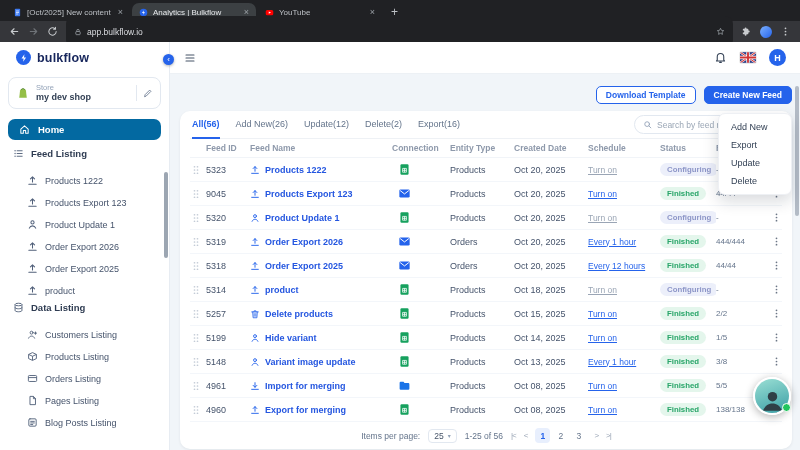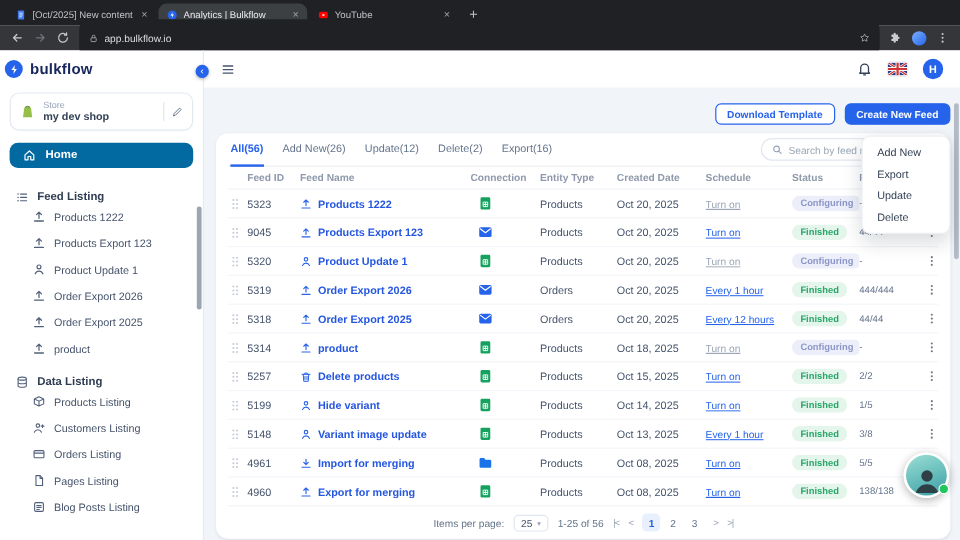--- a/index.html
+++ b/index.html
@@ -23,34 +23,34 @@
 .tbi.dim{color:#6f7378}
 .urlbar{flex:1;height:15px;background:#202124;border-radius:8px;display:flex;align-items:center;gap:5px;padding:16px 8px;min-width:0}
 .lock{width:8px;height:8px;color:#9aa0a6;display:inline-flex;flex:none}
 .url{font-size:8.5px;color:#dadce0;flex:1;white-space:nowrap;overflow:hidden}
 .star{width:9px;height:9px;color:#9aa0a6;display:inline-flex;flex:none}
 .chrome-avatar{width:12px;height:12px;border-radius:50%;background:linear-gradient(135deg,#7cb1ff,#2563eb);flex:none}
 
 
 .app{position:absolute;top:42px;left:0;width:800px;height:408px;display:flex}
 .sidebar{width:170px;background:#fff;border-right:1px solid #e7ecf2;position:relative;flex:none;overflow:hidden}
-.brand{display:flex;align-items:center;gap:6px;padding:8px 4px 6px}
+.brand{display:flex;align-items:center;gap:6px;padding:8px 16px 6px}
 .logo{width:15px;height:15px;border-radius:50%;background:#2563eb;display:flex;align-items:center;justify-content:center;flex:none}
 .logo svg{width:10px;height:10px}
 .brand-text{font-size:12.5px;font-weight:700;color:#17265c;letter-spacing:.2px}
 .store-card{margin:6px 8px 0;border:1px solid #e2e8f0;border-radius:8px;padding:5px 7px;display:flex;align-items:center;gap:6px;background:#fff}
 .shopify{width:14px;height:14px;flex:none;display:inline-flex}
 .store-meta{display:flex;flex-direction:column;line-height:1.2;flex:1;min-width:0}
 .store-label{font-size:7.5px;color:#94a3b8}
 .store-name{font-size:9px;color:#334155;font-weight:700;white-space:nowrap}
 .vdiv{width:1px;height:16px;background:#e2e8f0;flex:none}
 .pencil{width:10px;height:10px;color:#64748b;display:inline-flex;flex:none}
 .home-btn{margin:10px 8px 8px;height:21px;border-radius:7px;background:#0369a1;color:#fff;display:flex;align-items:center;gap:8px;padding:0 11px;font-size:9.5px;font-weight:600}
 .home-btn .ic{width:11px;height:11px;color:#fff}
-.nav-sec{display:flex;align-items:flex-end;gap:7px;height:22px;padding:0 13px;font-size:9.5px;color:#2f3c52;font-weight:700}
+.nav-sec{display:flex;align-items:flex-start;gap:7px;height:22px;padding:0 13px;font-size:9.5px;color:#2f3c52;font-weight:700}
 .nav-item{display:flex;align-items:center;gap:7px;height:22px;padding:0 13px 0 27px;font-size:9px;color:#45536b;white-space:nowrap}
 .nic{width:11px;height:11px;color:#51607a;flex:none}
 .side-scroll{position:absolute;right:1px;top:130px;width:4px;height:86px;border-radius:2px;background:#9ca6b2}
 .collapse-dot{position:absolute;left:163px;top:12px;width:11px;height:11px;border-radius:50%;background:#2563eb;color:#fff;font-size:8px;display:flex;align-items:center;justify-content:center;z-index:30;box-shadow:0 1px 3px rgba(0,0,0,.3)}
 
 
 .main{flex:1;display:flex;flex-direction:column;min-width:0;position:relative}
 .main-header{height:32px;background:#fff;display:flex;align-items:center;gap:13px;padding:0 14px;border-bottom:1px solid #edf1f5}
 .hamb{width:12px;height:12px;color:#475569;display:inline-flex}
 .mh-spacer{flex:1}
@@ -294,34 +294,34 @@
    <span class="ic nic">
               <svg viewBox="0 0 24 24" fill="none" stroke="currentColor" stroke-width="2">
                 <ellipse cx="12" cy="5.5" rx="7.5" ry="2.8"></ellipse>
                 <path d="M4.5 5.5v13c0 1.6 3.4 2.8 7.5 2.8s7.5-1.2 7.5-2.8v-13M4.5 12c0 1.6 3.4 2.8 7.5 2.8s7.5-1.2 7.5-2.8"></path>
               </svg>
             </span>
    <span>Data Listing</span>
  </div>
  <div class="nav-item">
    <span class="ic nic">
-              <svg viewBox="0 0 24 24" fill="none" stroke="currentColor" stroke-width="2" stroke-linejoin="round">
-                <path d="M3.5 7.5L12 3.5l8.5 4v9l-8.5 4-8.5-4zM3.5 7.5L12 11.5l8.5-4M12 11.5V20"></path>
-              </svg>
-            </span>
-   <span>Products Listing</span>
- </div>
- <div class="nav-item">
-   <span class="ic nic">
               <svg viewBox="0 0 24 24" fill="none" stroke="currentColor" stroke-width="2" stroke-linecap="round">
                 <circle cx="10" cy="8" r="3.2"></circle>
                 <path d="M3.5 20c1.3-3 3.6-4.5 6.5-4.5s5.2 1.5 6.5 4.5M18.5 6.5v5M16 9h5"></path>
               </svg>
             </span>
    <span>Customers Listing</span>
+ </div>
+ <div class="nav-item">
+   <span class="ic nic">
+              <svg viewBox="0 0 24 24" fill="none" stroke="currentColor" stroke-width="2" stroke-linejoin="round">
+                <path d="M3.5 7.5L12 3.5l8.5 4v9l-8.5 4-8.5-4zM3.5 7.5L12 11.5l8.5-4M12 11.5V20"></path>
+              </svg>
+            </span>
+   <span>Products Listing</span>
  </div>
  <div class="nav-item">
    <span class="ic nic">
               <svg viewBox="0 0 24 24" fill="none" stroke="currentColor" stroke-width="2">
                 <rect x="3" y="5.5" width="18" height="13" rx="2"></rect>
                 <path d="M3 10h18"></path>
               </svg>
             </span>
    <span>Orders Listing</span>
  </div>

